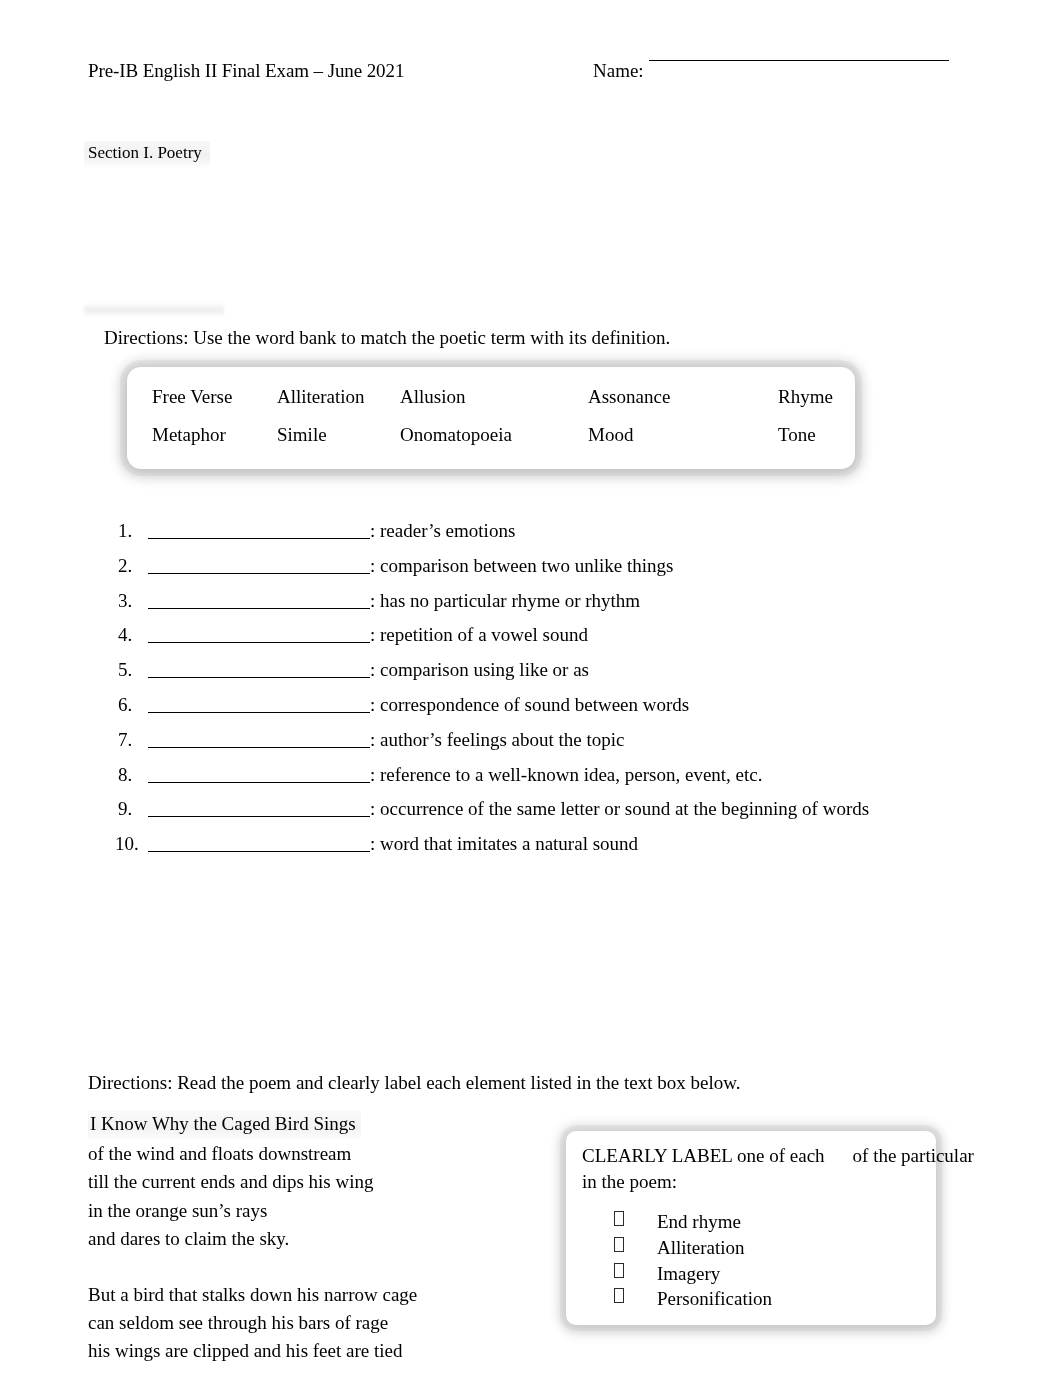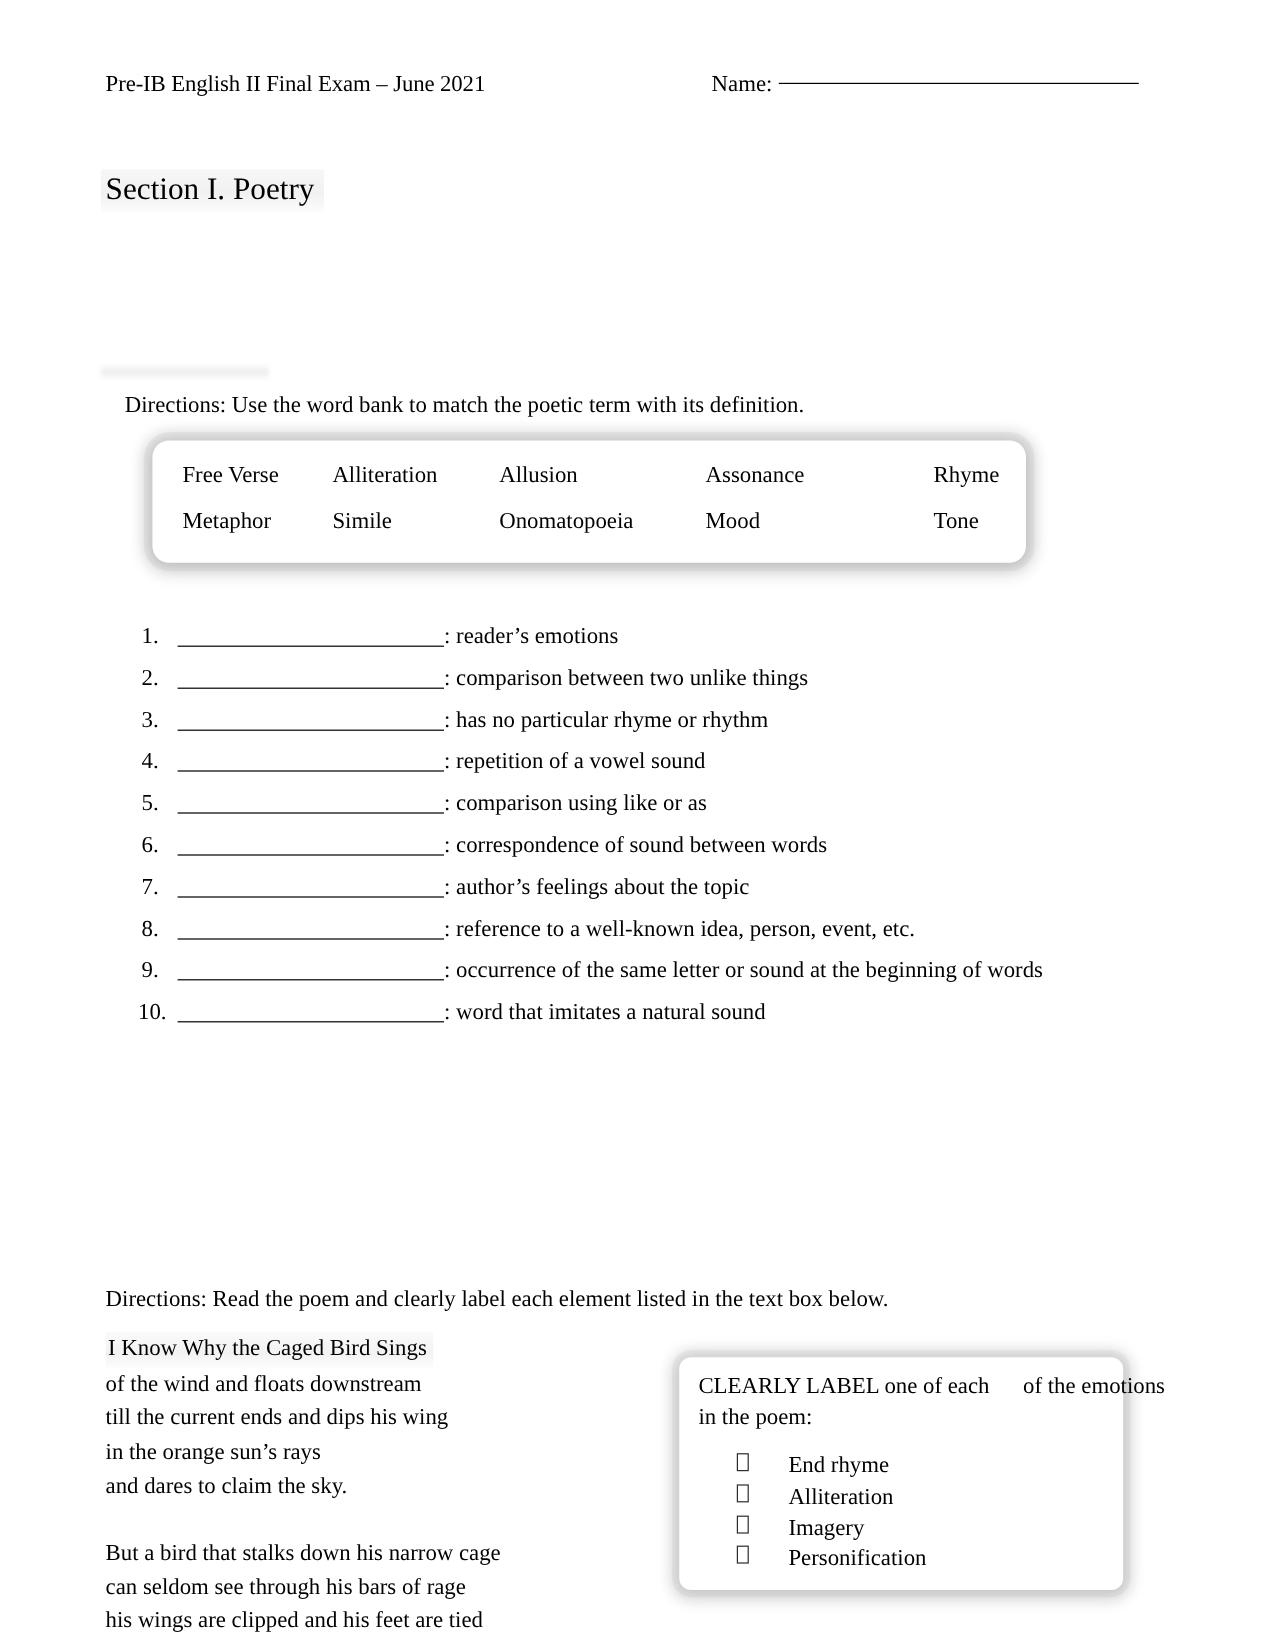--- a/index.html
+++ b/index.html
@@ -29,40 +29,40 @@
   .header-title {
     font-size: 19px;
     letter-spacing: -0.1px;
     white-space: nowrap;
   }
   .name-group {
     position: absolute;
     left: 505px;
     top: 0;
     display: flex;
-    align-items: center;
+    align-items: flex-start;
     white-space: nowrap;
   }
   .name-label {
     font-size: 19px;
   }
   .name-rule {
     display: inline-block;
     width: 300px;
     border-bottom: 1.6px solid #000;
     margin-left: 5px;
     margin-bottom: 3px;
   }
 
   
   .section-heading {
     position: absolute;
     left: 84px;
     top: 141px;
-    font-size: 26px;
+    font-size: 17px;
     padding: 2px 8px 4px 4px;
     background: linear-gradient(180deg, rgba(0,0,0,0.030), rgba(0,0,0,0.055) 55%, rgba(0,0,0,0.010));
     border-radius: 2px;
   }
 
   
   .ghost-band {
     position: absolute;
     left: 84px;
     top: 303px;
@@ -108,21 +108,21 @@
   }
   .wb-row.r1 { top: 19px; }
   .wb-row.r2 { top: 57px; }
   .wb-cell {
     position: absolute;
     font-size: 19px;
     white-space: nowrap;
   }
   .wb-c0 { left: 25px; }
   .wb-c1 { left: 150px; }
-  .wb-c2 { left: 273px; margin-left: 16px; }
+  .wb-c2 { left: 273px; }
   .wb-c3 { left: 461px; }
   .wb-c4 { left: 651px; }
 
   
   .match-list {
     position: absolute;
     left: 118px;
     top: 520px;
     width: 880px;
   }
@@ -331,21 +331,21 @@
     <div class="poem-line">in the orange sun’s rays</div>
     <div class="poem-line">and dares to claim the sky.</div>
     <div class="poem-gap"></div>
     <div class="poem-line">But a bird that stalks down his narrow cage</div>
     <div class="poem-line">can seldom see through his bars of rage</div>
     <div class="poem-line">his wings are clipped and his feet are tied</div>
   </div>
 
   <div class="label-box">
     <div class="lb-intro">
-      <span>CLEARLY LABEL</span><span> one of each</span><span class="lb-overlap"><span class="ov-a">&nbsp;&nbsp;&nbsp;&nbsp;</span><span class="ov-b">of the emotions</span></span>
+      <span>CLEARLY LABEL</span><span> one of each</span><span class="lb-overlap"><span class="ov-a">&nbsp;&nbsp;&nbsp;&nbsp;</span><span class="ov-b">of the particular</span></span>
       <div>in the poem:</div>
     </div>
     <div class="lb-list">
       <div class="lb-li">
         <span class="lb-bullet"></span>
         <span class="lb-text">End rhyme</span>
       </div>
       <div class="lb-li">
         <span class="lb-bullet"></span>
         <span class="lb-text">Alliteration</span>

